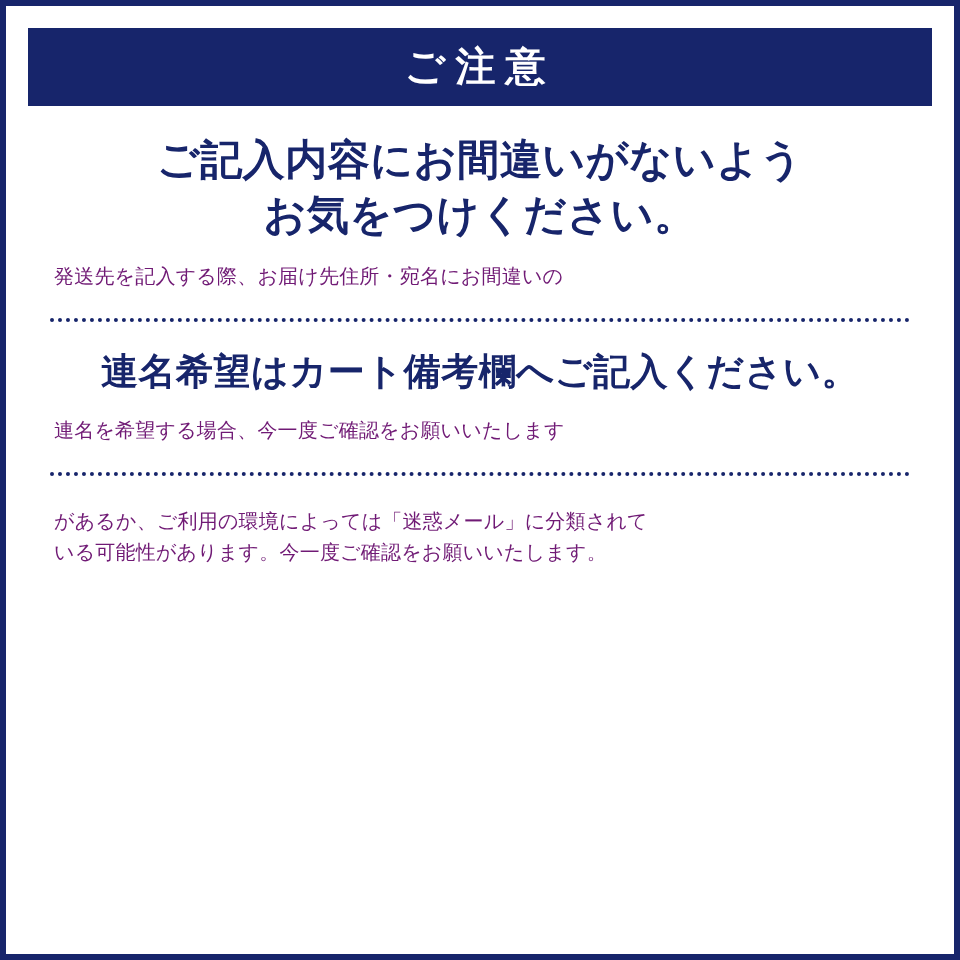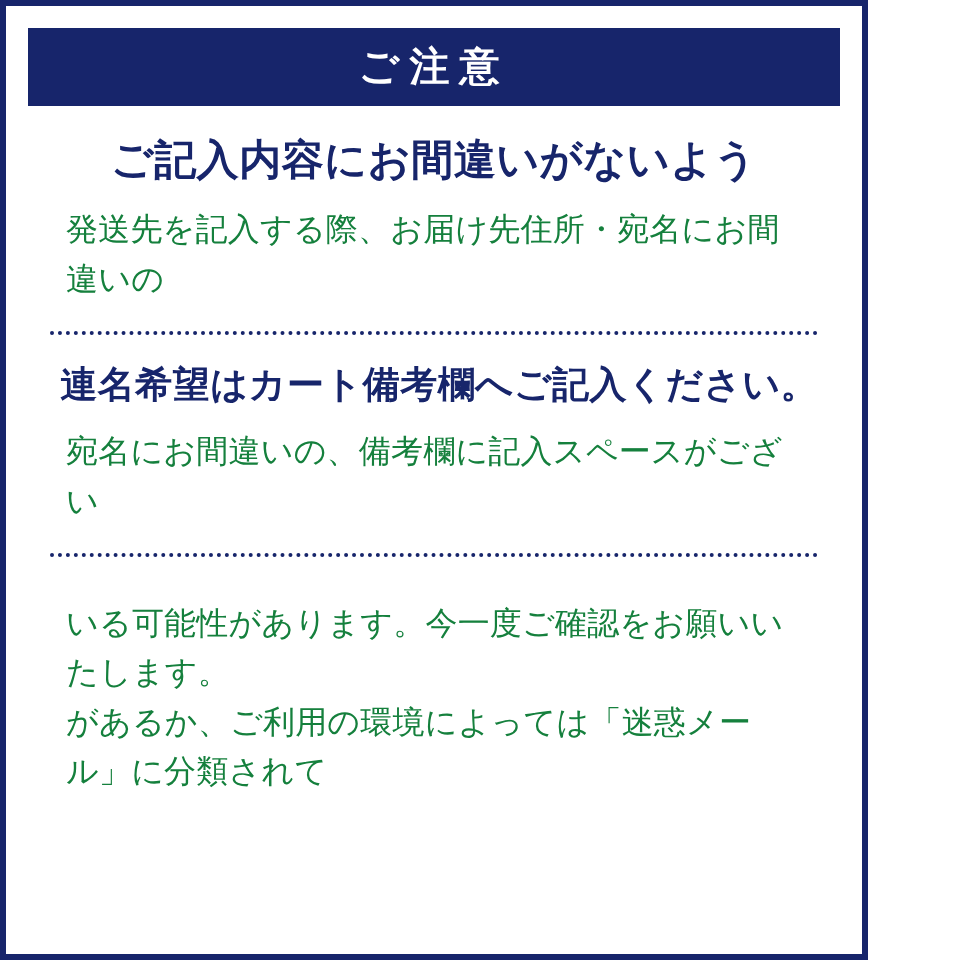--- a/index.html
+++ b/index.html
@@ -9,21 +9,21 @@
   body {
     width: 960px;
     height: 960px;
     background: #ffffff;
     font-family: "Liberation Sans", sans-serif;
     -webkit-font-smoothing: antialiased;
   }
 
   .notice-card {
     position: relative;
-    width: 868px;
+    width: 960px;
     height: 960px;
     box-sizing: border-box;
     border: 6px solid #17256b;
     background: #ffffff;
     overflow: hidden;
   }
 
   .notice-header {
     background: #17256b;
     color: #ffffff;
@@ -50,33 +50,32 @@
     font-weight: bold;
     font-size: 42px;
     line-height: 1.32;
     text-align: center;
     letter-spacing: 0.5px;
     margin: 0 0 18px 0;
   }
 
   .section-lead.small {
     font-size: 37px;
-    text-align: right;
   }
 
   .section-lead .lead-line {
     display: block;
   }
 
   .section-text {
-    color: #15803d;
-    font-size: 32px;
+    color: #701a75;
+    font-size: 20px;
     line-height: 1.55;
     letter-spacing: 0.2px;
-    margin: 16px;
+    margin: 4px;
   }
 
   .section-text .text-line {
     display: block;
   }
 
   .divider {
     height: 0;
     border-top: 4px dotted #17256b;
     margin: 26px 0 0 0;
@@ -90,40 +89,41 @@
 
 <div class="notice-card">
 
   <div class="notice-header">ご注意</div>
 
   <div class="notice-body">
 
     <div class="section">
       <h2 class="section-lead">
         <span class="lead-line">ご記入内容にお間違いがないよう</span>
+        <span class="lead-line">お気をつけください。</span>
       </h2>
       <p class="section-text">
         <span class="text-line">発送先を記入する際、お届け先住所・宛名にお間違いの</span>
       </p>
     </div>
 
     <div class="divider"></div>
 
     <div class="section">
       <h2 class="section-lead small">
         <span class="lead-line">連名希望はカート備考欄へご記入ください。</span>
       </h2>
       <p class="section-text">
-        <span class="text-line">宛名にお間違いの、備考欄に記入スペースがござい</span>
+        <span class="text-line">連名を希望する場合、今一度ご確認をお願いいたします</span>
       </p>
     </div>
 
     <div class="divider"></div>
 
     <div class="section">
       <p class="section-text">
+        <span class="text-line">があるか、ご利用の環境によっては「迷惑メール」に分類されて</span>
         <span class="text-line">いる可能性があります。今一度ご確認をお願いいたします。</span>
-        <span class="text-line">があるか、ご利用の環境によっては「迷惑メール」に分類されて</span>
       </p>
     </div>
 
   </div>
 </div>
 
 </body></html>

